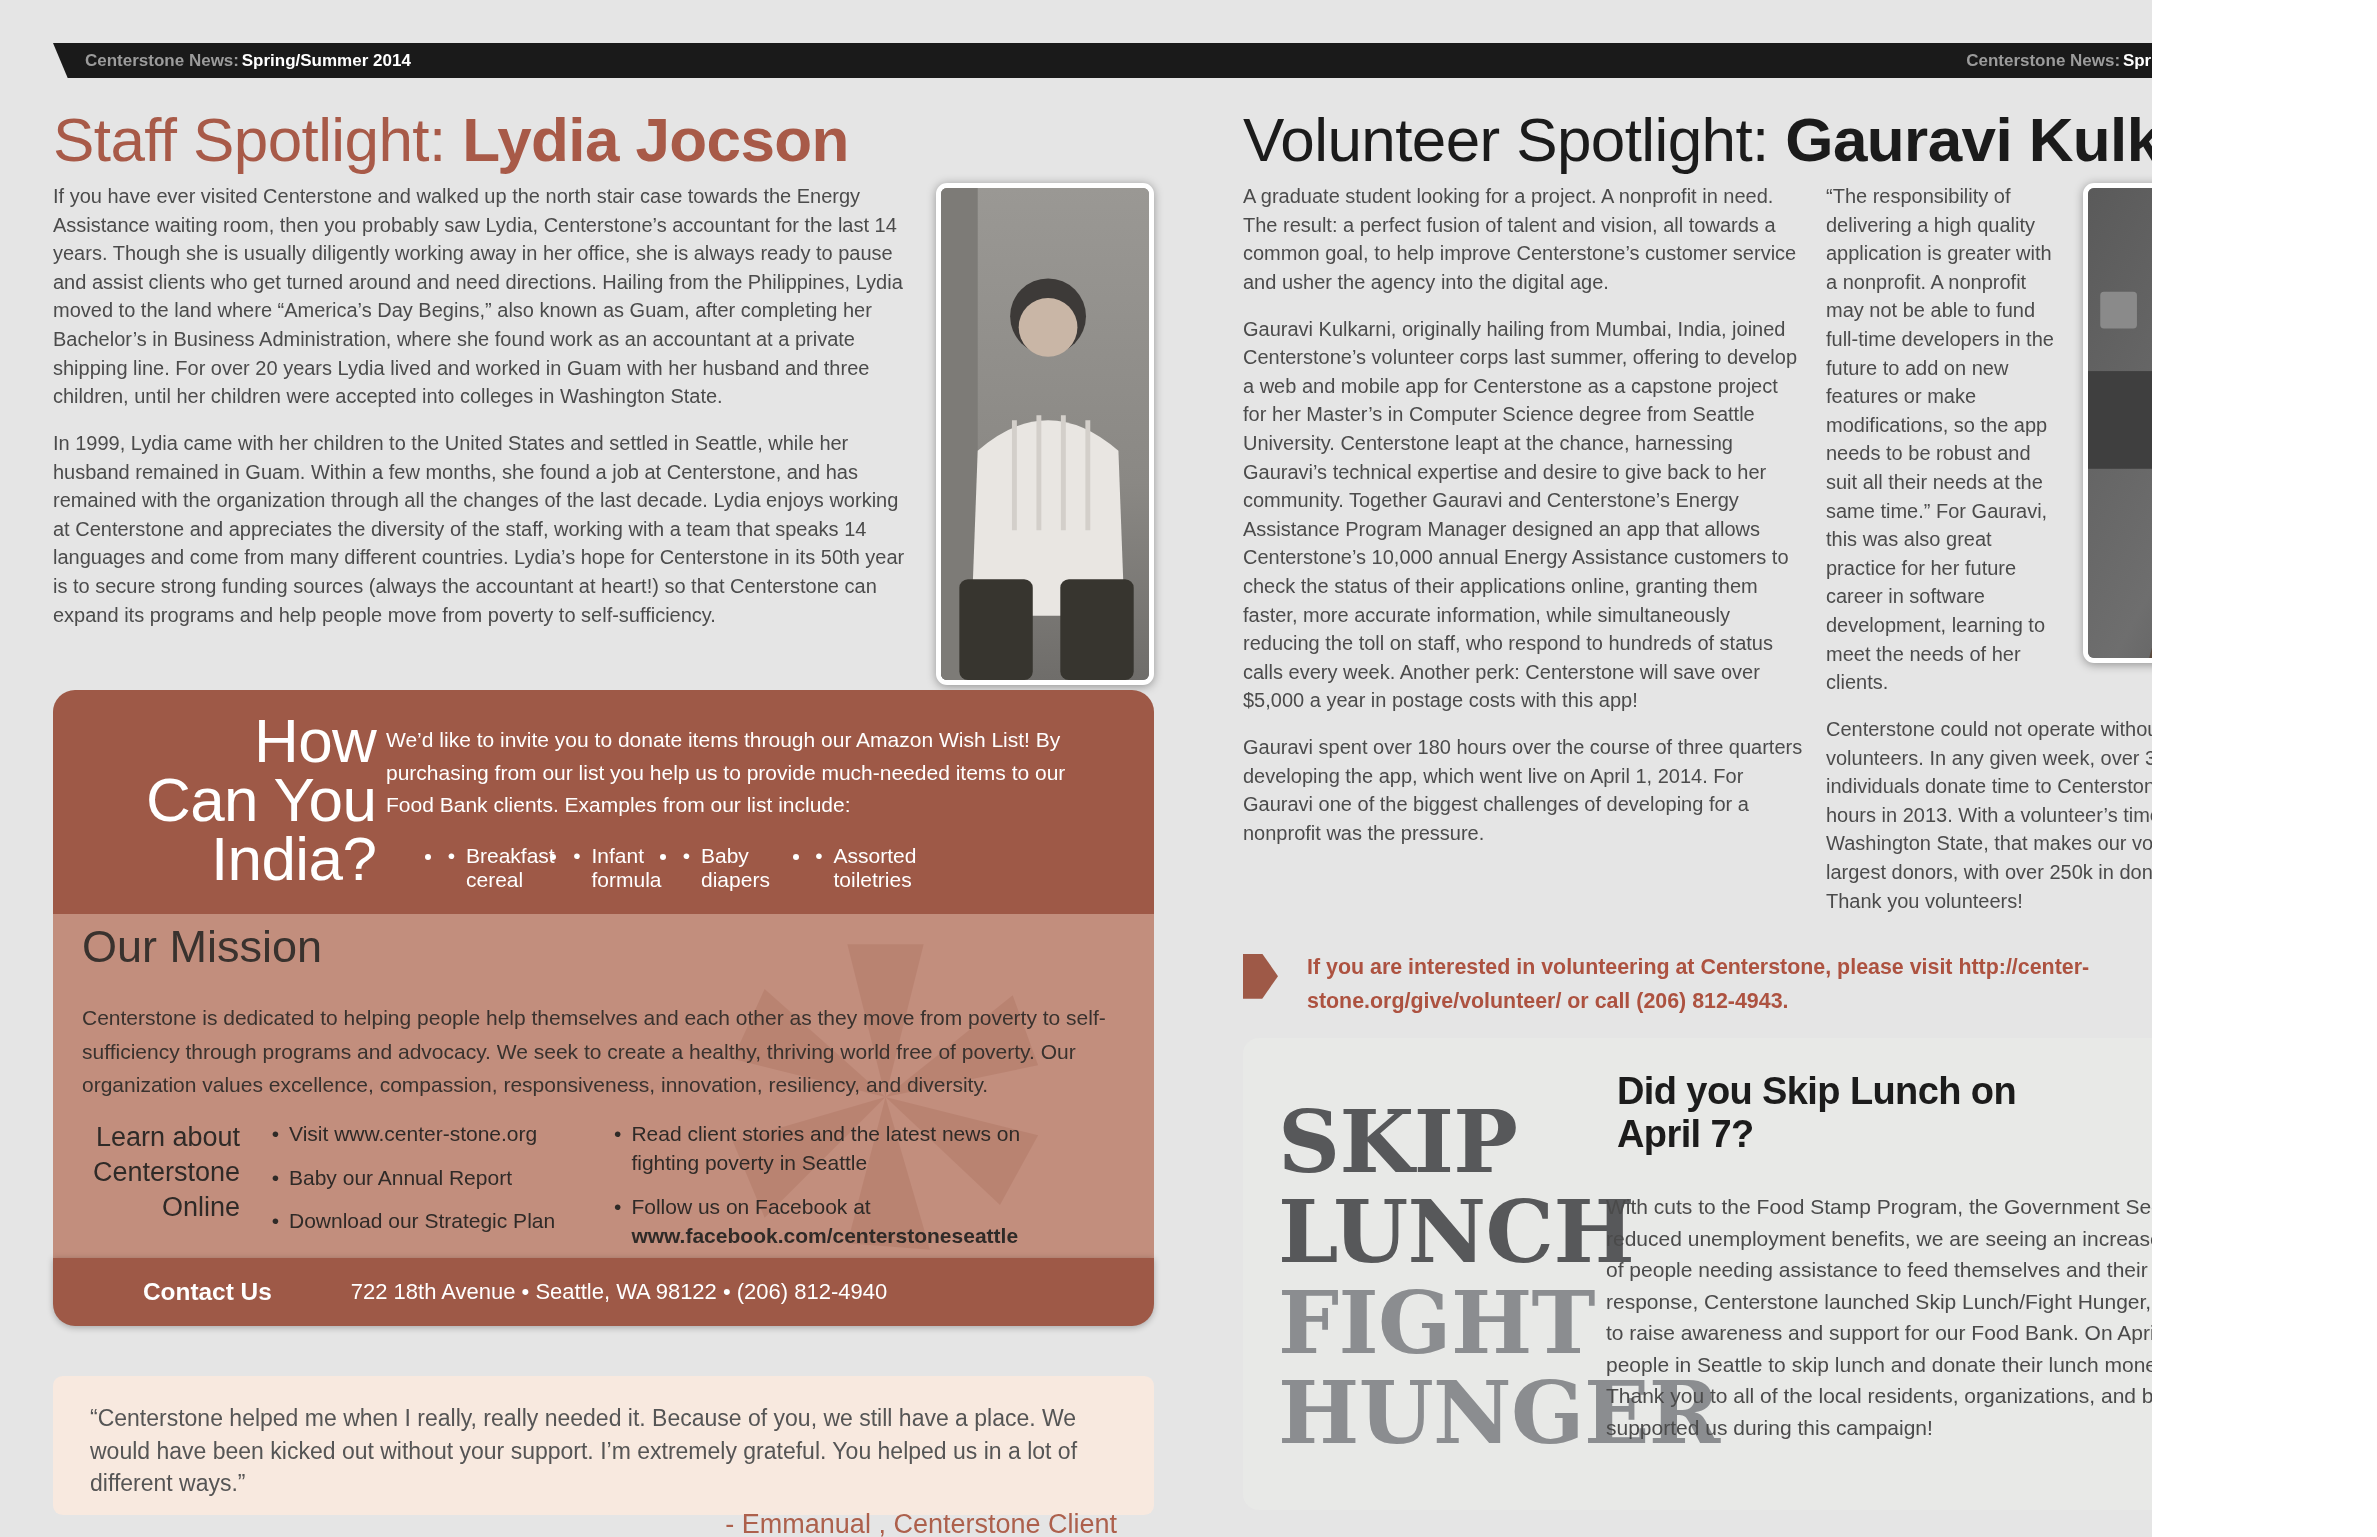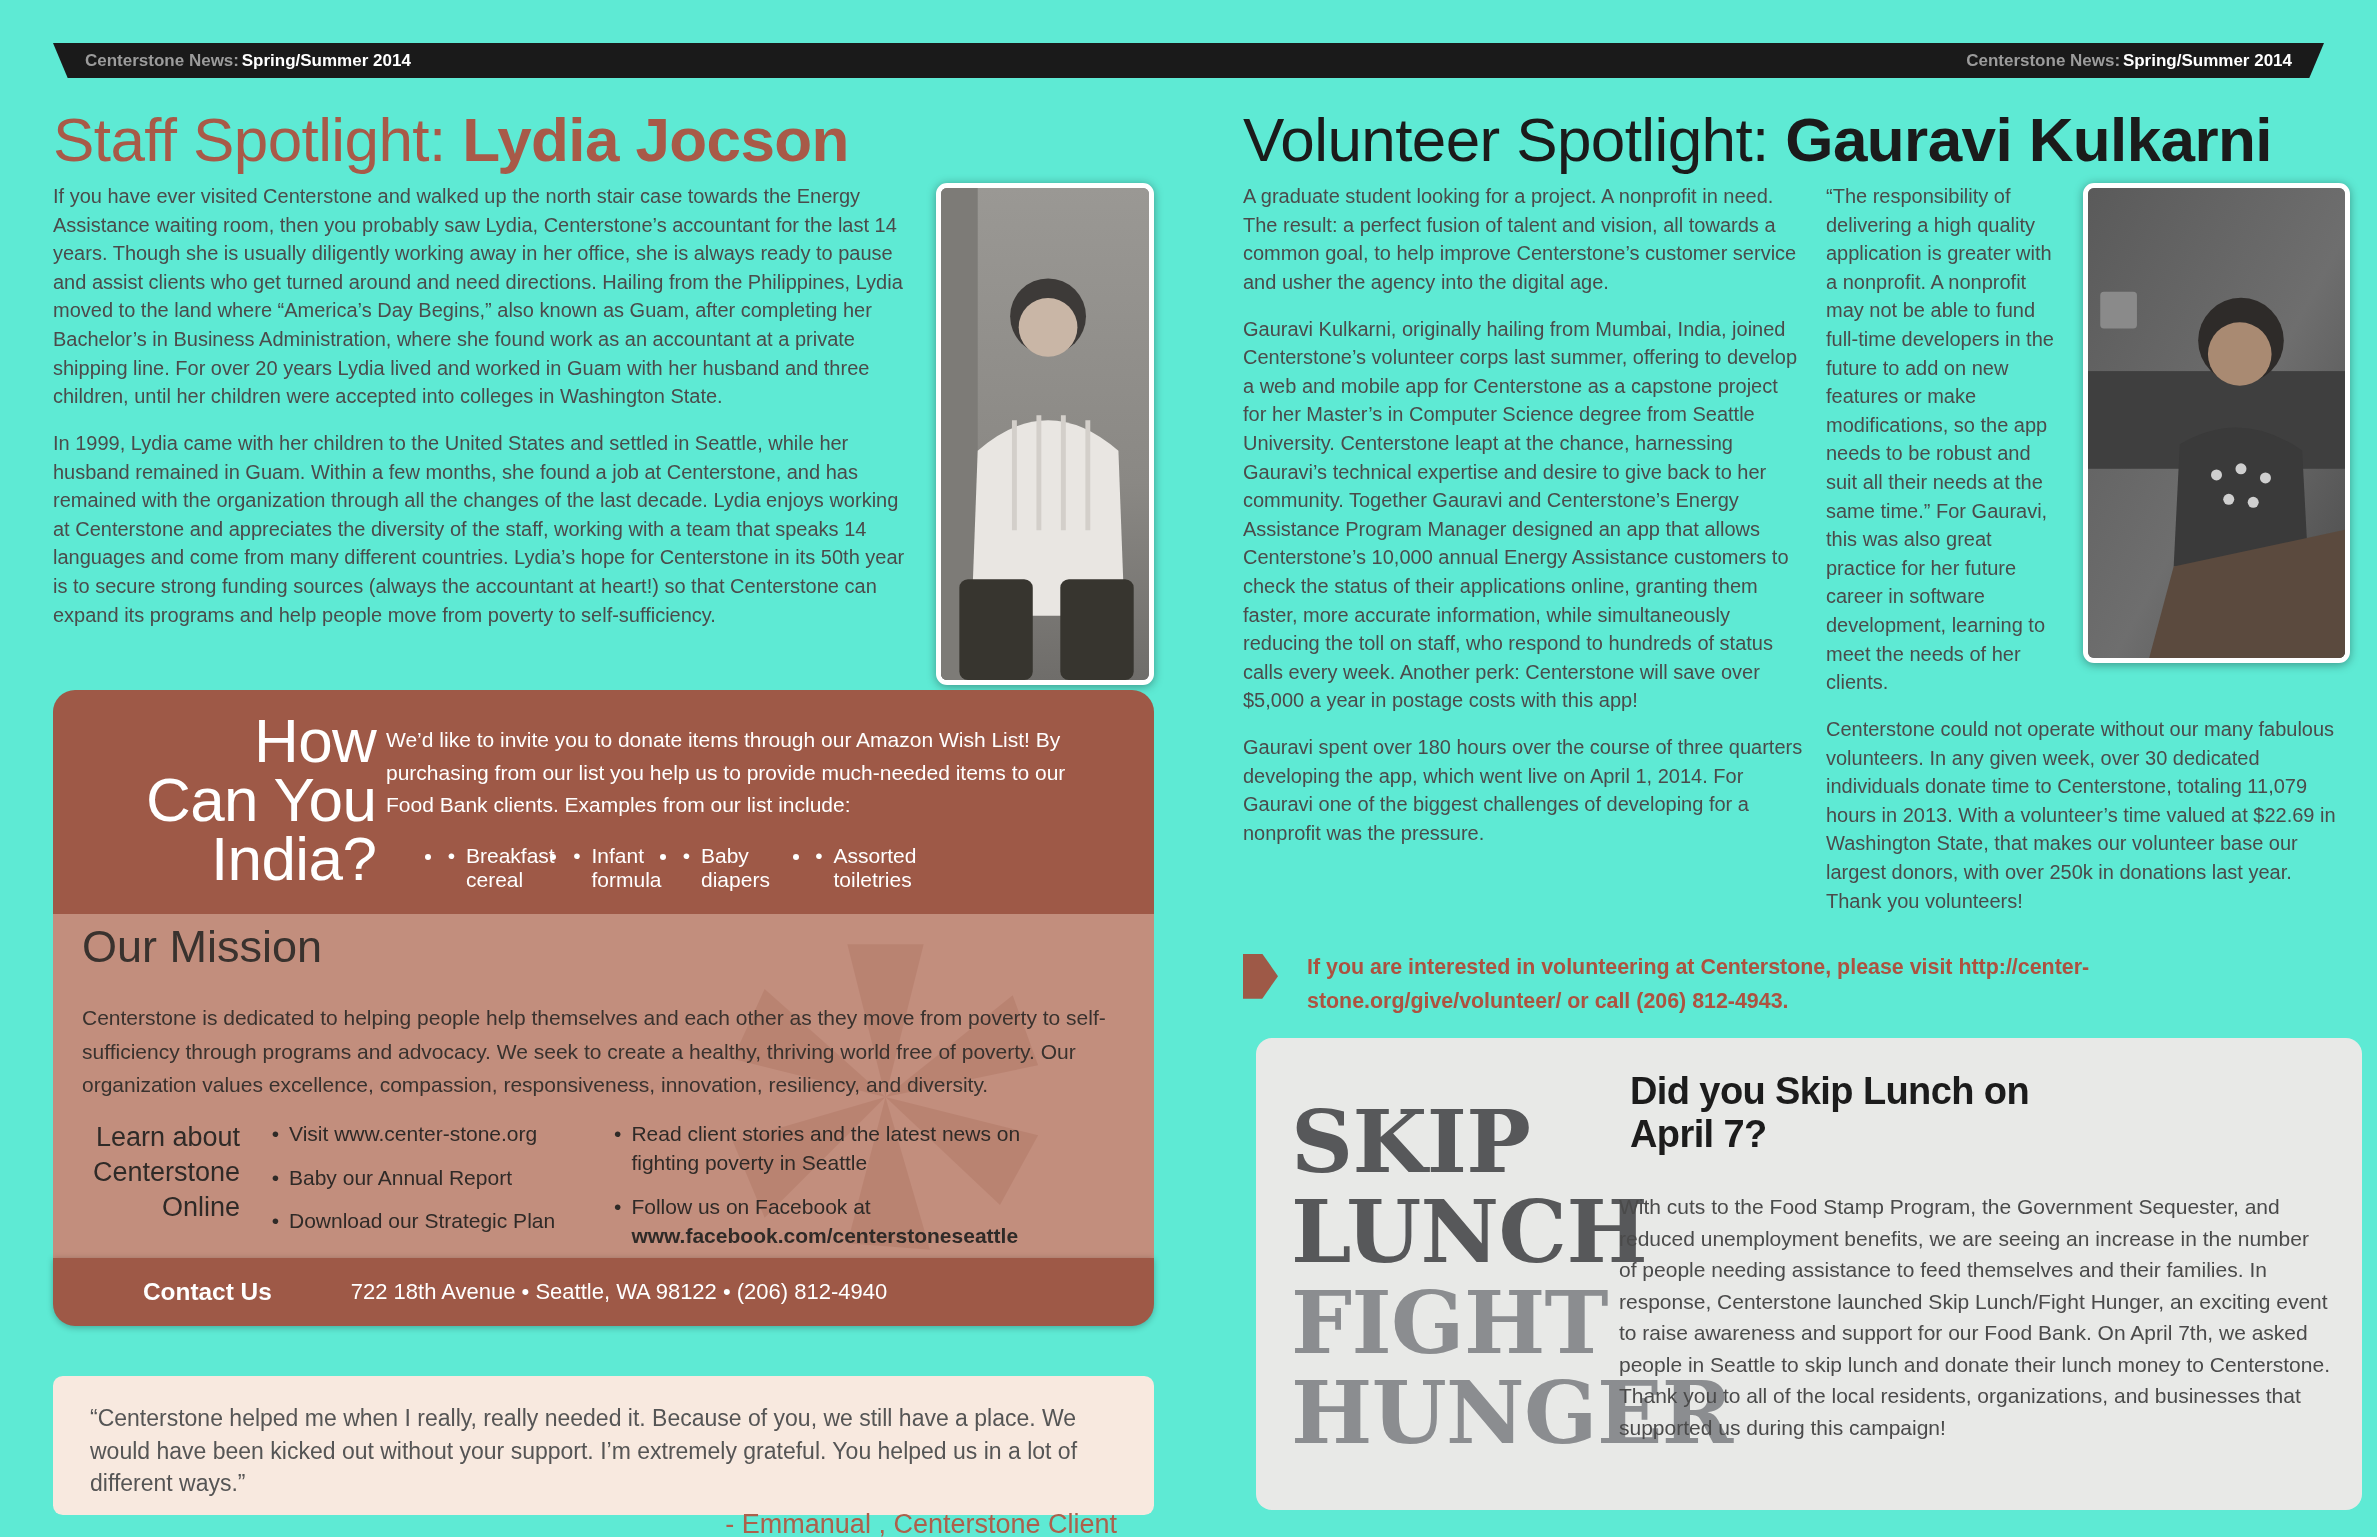--- a/index.html
+++ b/index.html
@@ -1,16 +1,16 @@
 <!DOCTYPE html>
 <html style="font-size:9.8px"><head>
 <meta charset="utf-8">
 <style>
   html,body{margin:0;padding:0;background:#ffffff;}
-  #page{position:relative;width:2377px;height:1538px;background:#5eead4;
+  #page{position:relative;width:2152px;height:1538px;background:#e5e5e5;
         font-family:"Liberation Sans",sans-serif;color:#4b4b4b;overflow:hidden;}
 
   
   .masthead{position:absolute;left:53px;top:43px;width:2271px;height:35px;background:#1a1a1a;
             clip-path:polygon(0 0,100% 0,calc(100% - 14.7px) 100%,14.7px 100%);
             display:flex;align-items:center;justify-content:space-between;
             padding:0 32px;box-sizing:border-box;}
   .masthead .mh-prefix{color:#9b9b9b;font-weight:700;font-size:17px;}
   .masthead .mh-edition{color:#ffffff;font-weight:700;font-size:17px;}
 
@@ -75,21 +75,21 @@
   #vol-col1{position:absolute;left:0;top:0;width:562px;}
   #vol-col2{position:absolute;left:583px;top:0;width:524px;}
 
   
   #vol-callout{position:absolute;left:1243px;top:950px;width:1106px;}
   #callout-arrow{position:absolute;left:0;top:3.7px;width:35px;height:45px;background:#9e5947;
                  clip-path:polygon(0 0,55% 0,100% 50%,55% 100%,0 100%);}
   #callout-text{margin-left:64px;width:996px;font-size:21.4px;line-height:1.6;font-weight:700;color:#ad5240;}
 
   
-  #skip-box{position:absolute;left:1243px;top:1038px;width:1106px;height:472px;background:#e8e9e7;border-radius:16px;margin-left:13px;}
+  #skip-box{position:absolute;left:1243px;top:1038px;width:1106px;height:472px;background:#e8e9e7;border-radius:16px;}
   #skip-words{position:absolute;left:35px;top:59px;}
   .skip-word{font-family:"DejaVu Serif",serif;font-weight:700;font-size:86px;line-height:1.05;letter-spacing:-0.6px;}
   .skip-word.dark{color:#57585a;}
   .skip-word.light{color:#8b8d90;}
   #skip-heading{position:absolute;left:374px;top:32px;width:403px;font-size:38px;line-height:1.12;
                 font-weight:700;color:#1c1c1c;letter-spacing:-0.6px;}
   #skip-body{position:absolute;left:363px;top:153px;width:712px;font-size:21px;line-height:1.5;color:#4a4a4a;}
 </style>
 </head>
 <body>

